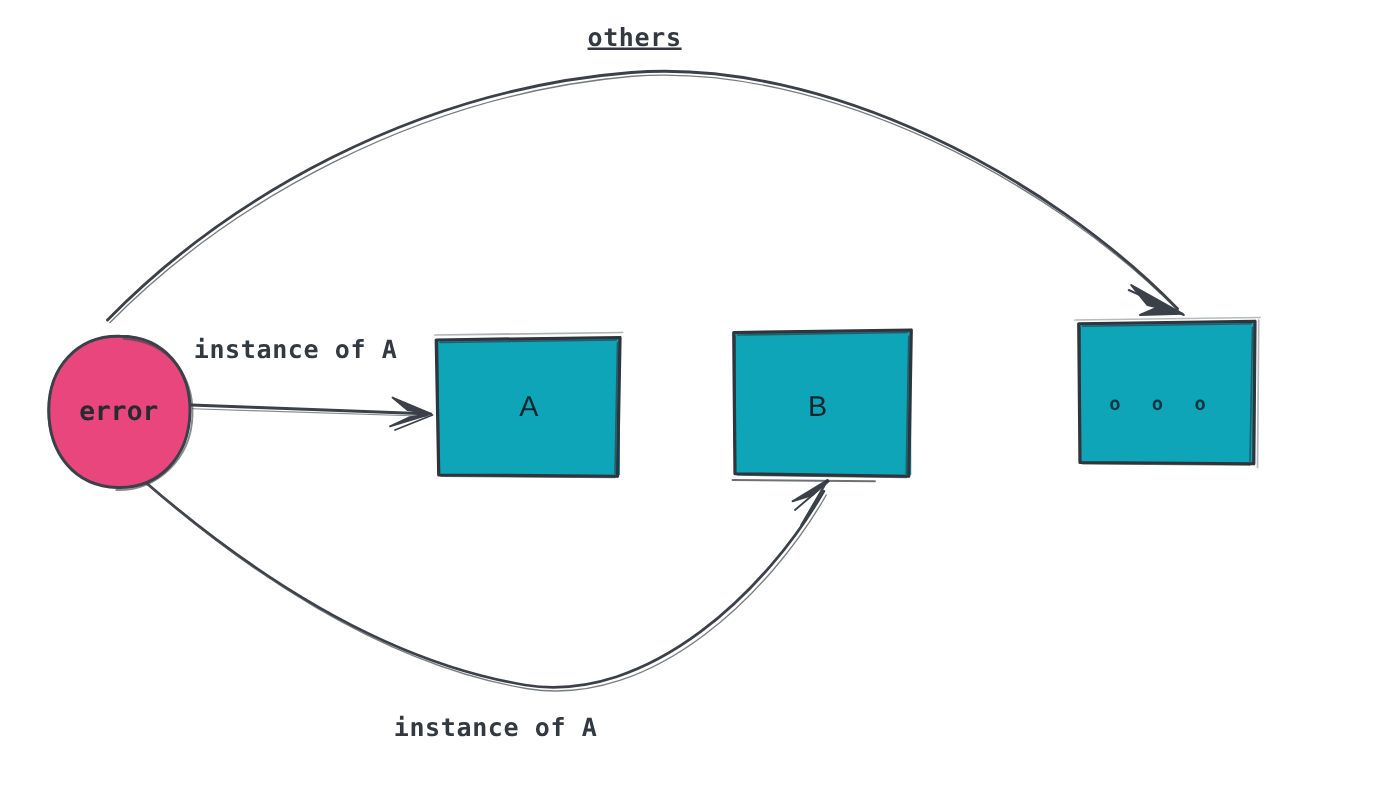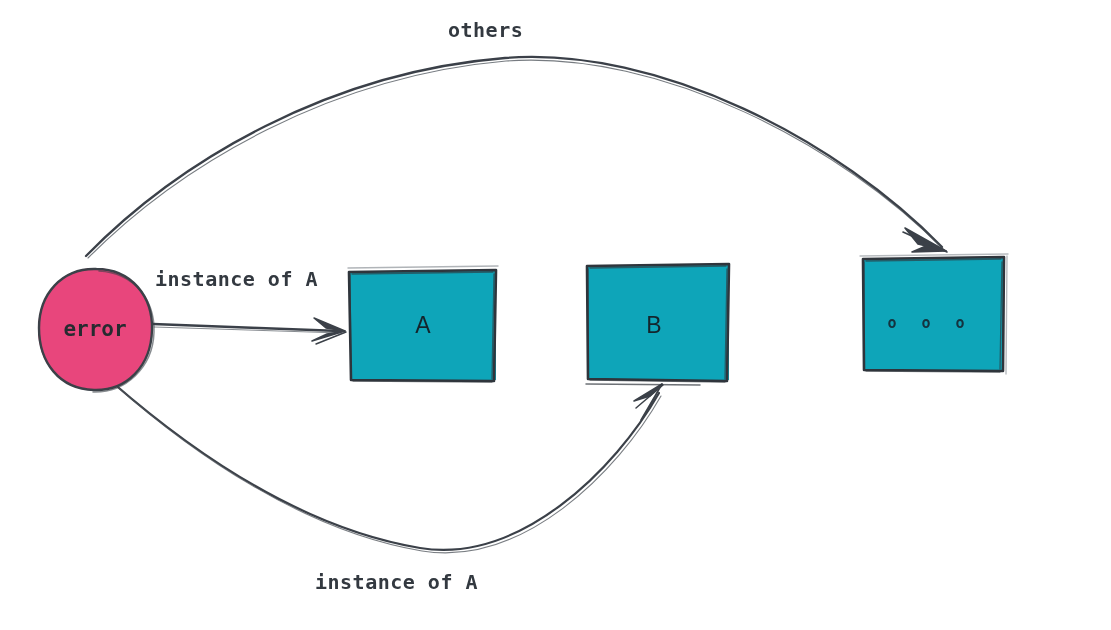--- a/index.html
+++ b/index.html
@@ -121,19 +121,19 @@
 
     <g>
       <rect x="864" y="259" width="140" height="112" fill="#0ea5b9" stroke="none"></rect>
       <path d="M 863,259 L 1004,257 L 1003,371 L 864,370 Z" fill="#0ea5b9" stroke="#2f353c" stroke-width="2.6" stroke-linejoin="round"></path>
       <path d="M 866,261 L 1001,259 M 1002,262 L 1000,369 M 1000,372 L 866,371 M 864,370 L 864,262" fill="none" stroke="#2f353c" stroke-width="1.3" stroke-linecap="round" opacity="0.65"></path>
       <path d="M 860,256 L 1008,254 M 1007,256 L 1006,374" fill="none" stroke="#878e94" stroke-width="1.4" stroke-linecap="round" opacity="0.6"></path>
       <text class="dots-label" x="930" y="328" text-anchor="middle">o o o</text>
     </g>
   </svg>
 
-  <div class="edge-label" style="left:448px; top:18px;">others</div>
+  <div class="edge-label" style="left:470px; top:18px;text-decoration:underline;">others</div>
 
   <div class="edge-label" style="left:155px; top:267px;">instance of A</div>
 
   <div class="edge-label" style="left:315px; top:570px;">instance of A</div>
 
 </div>
 
 </body></html>

